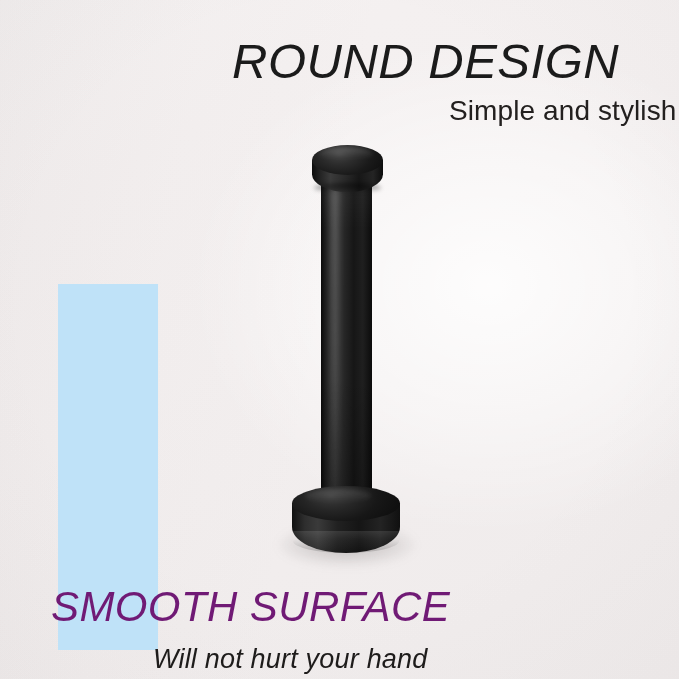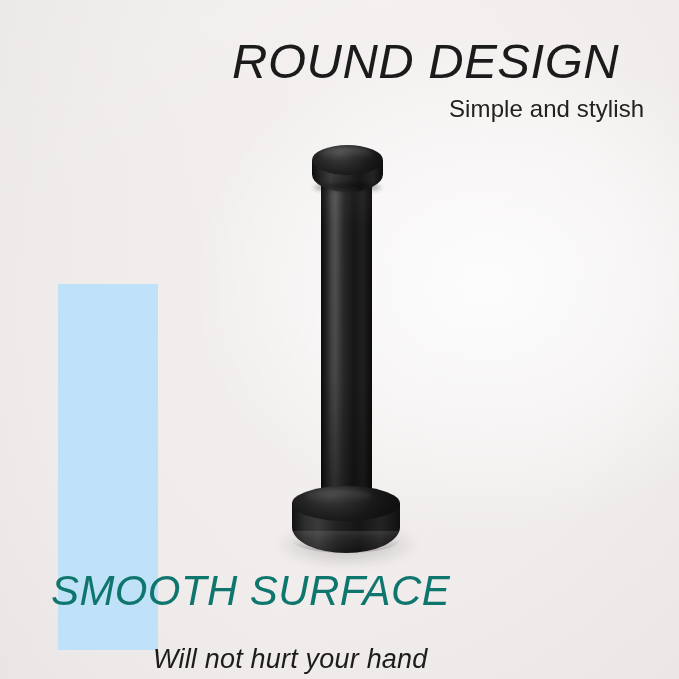--- a/index.html
+++ b/index.html
@@ -75,37 +75,37 @@
     font-weight: 400;
     letter-spacing: 0.5px;
     color: #1b1b1b;
     white-space: nowrap;
     line-height: 1.05;
   }
   .subline-top {
     position: absolute;
     left: 449px;
     top: 95px;
-    font-size: 24px;
+    font-size: 28px;
     font-style: normal;
     font-weight: 400;
     letter-spacing: 0.1px;
     color: #23201f;
     white-space: nowrap;
     line-height: 1.15;
   }
   .headline-bottom {
     position: absolute;
     left: 51px;
-    top: 568px;
+    top: 584px;
     font-size: 42px;
     font-style: italic;
     font-weight: 400;
     letter-spacing: 0.4px;
-    color: #0f766e;
+    color: #701a75;
     white-space: nowrap;
     line-height: 1.08;
   }
   .subline-bottom {
     position: absolute;
     left: 153px;
     top: 644px;
     font-size: 27px;
     font-style: italic;
     font-weight: 400;

